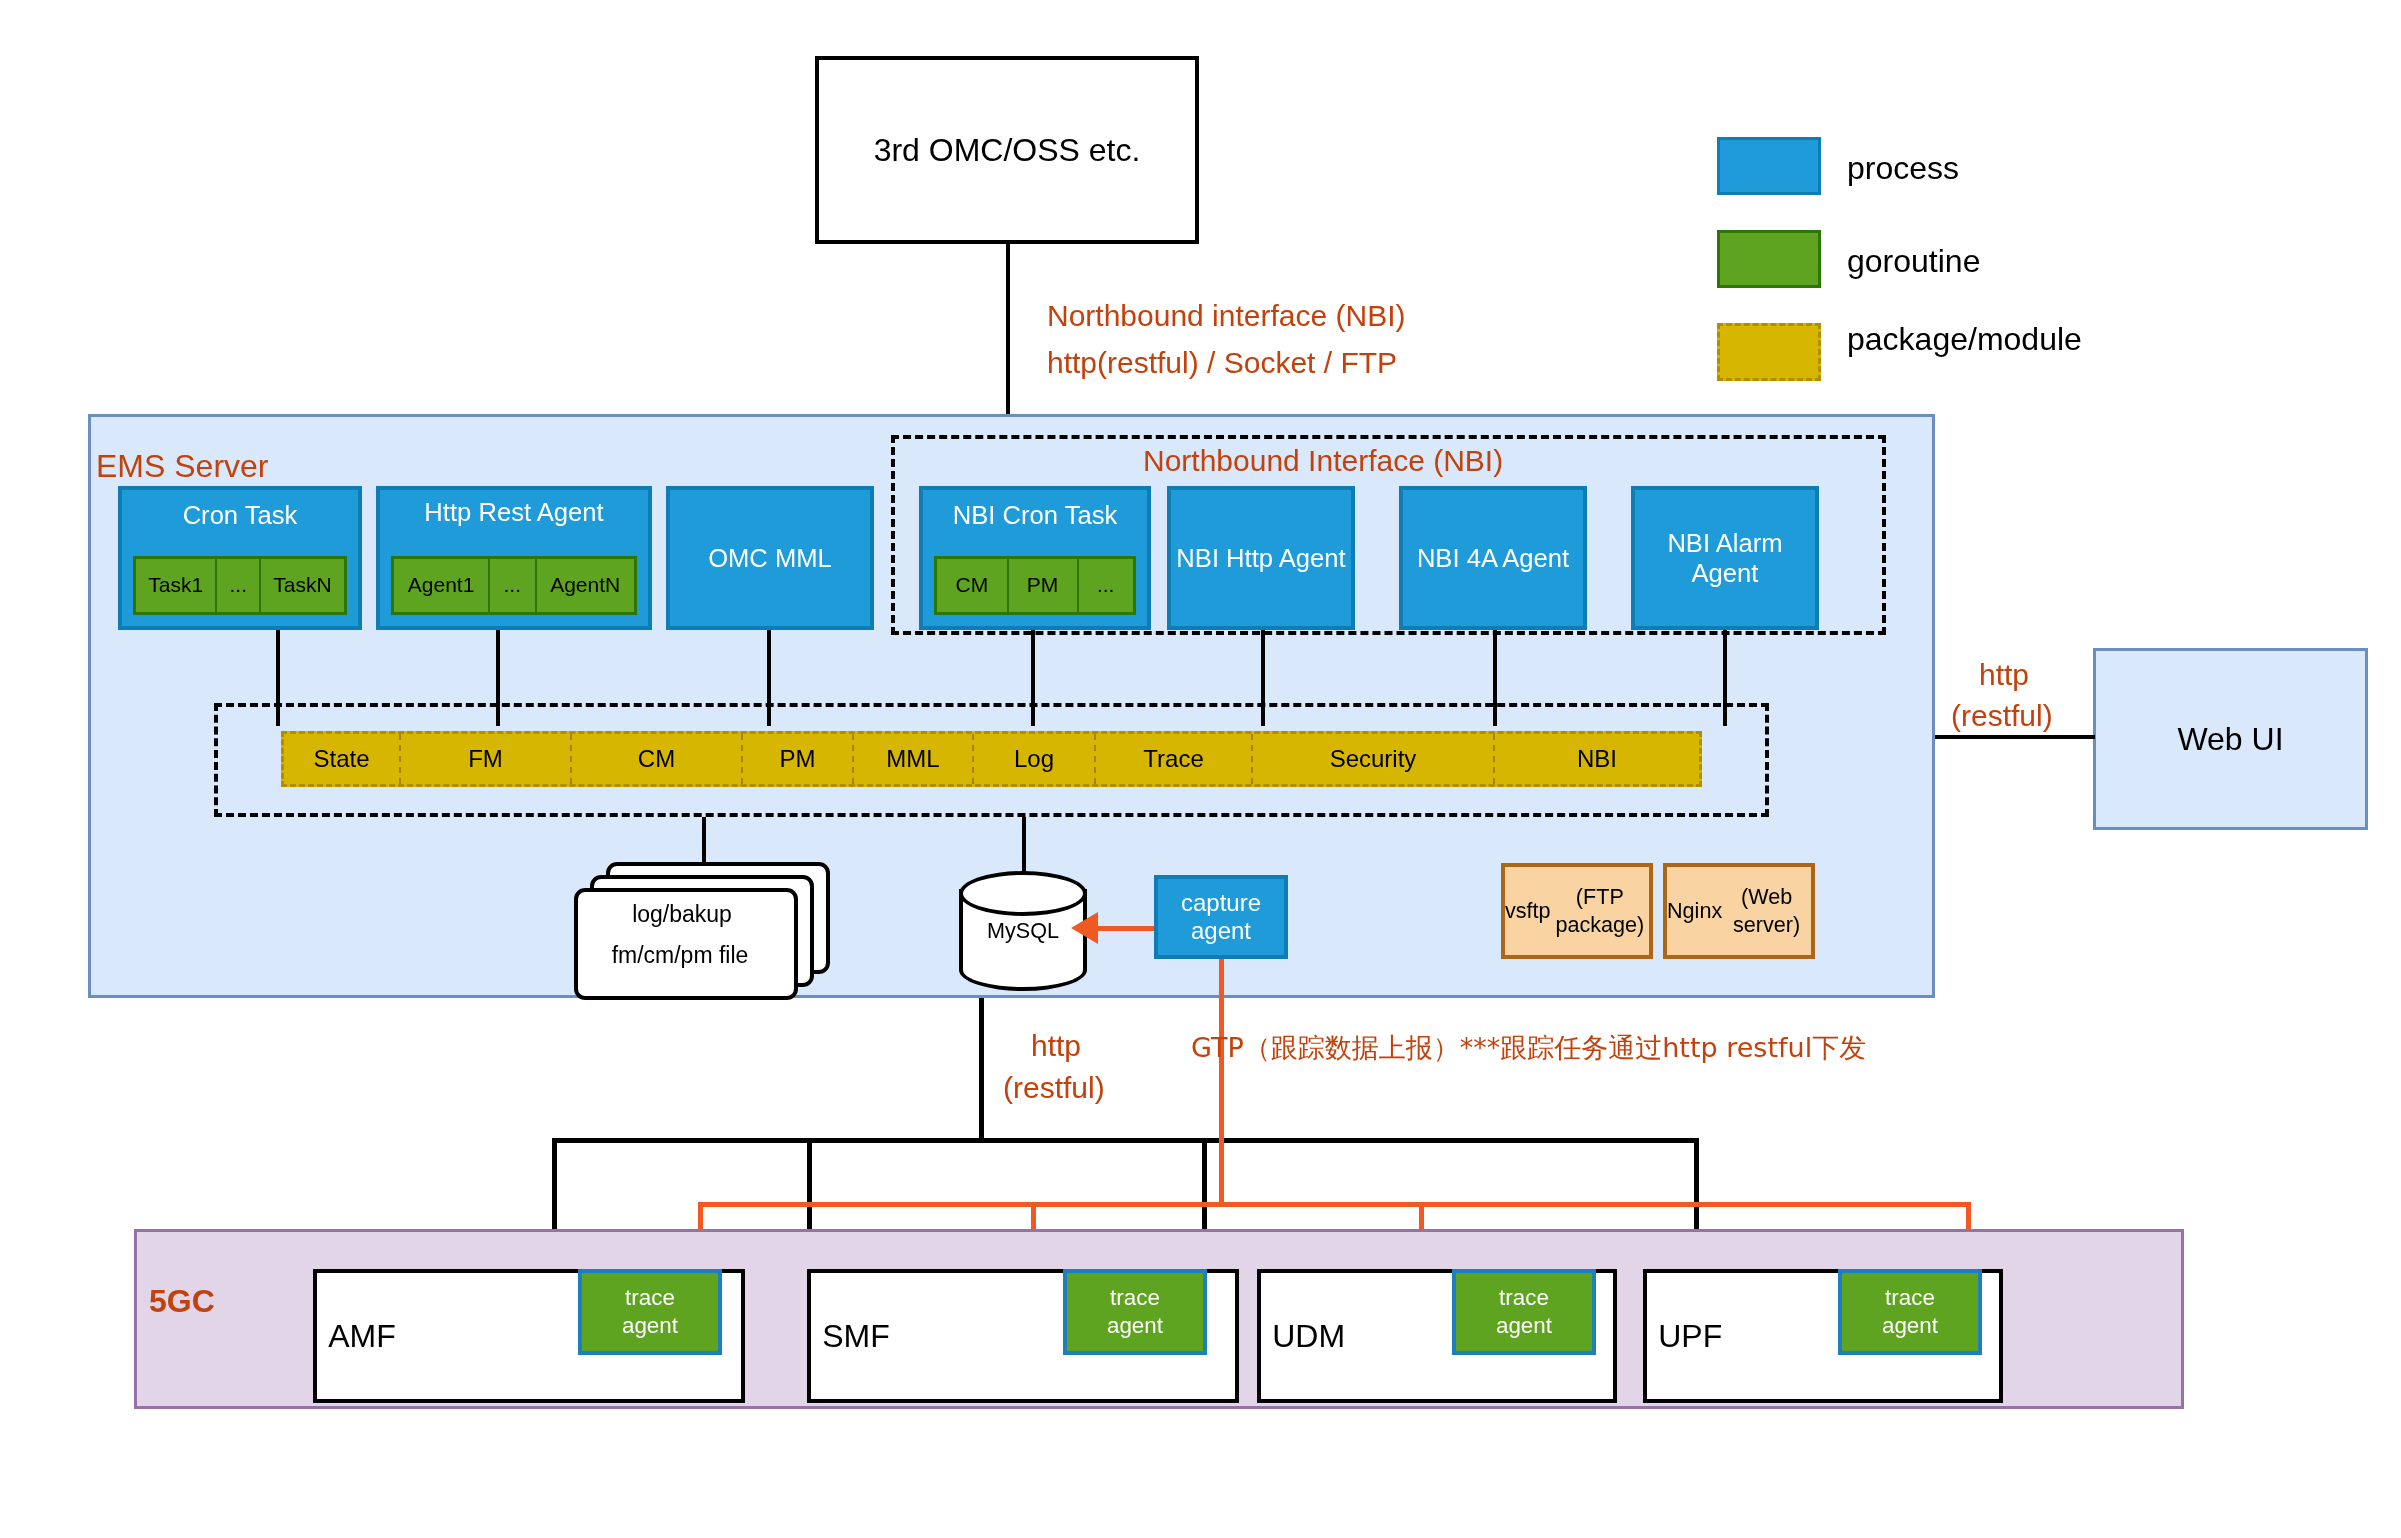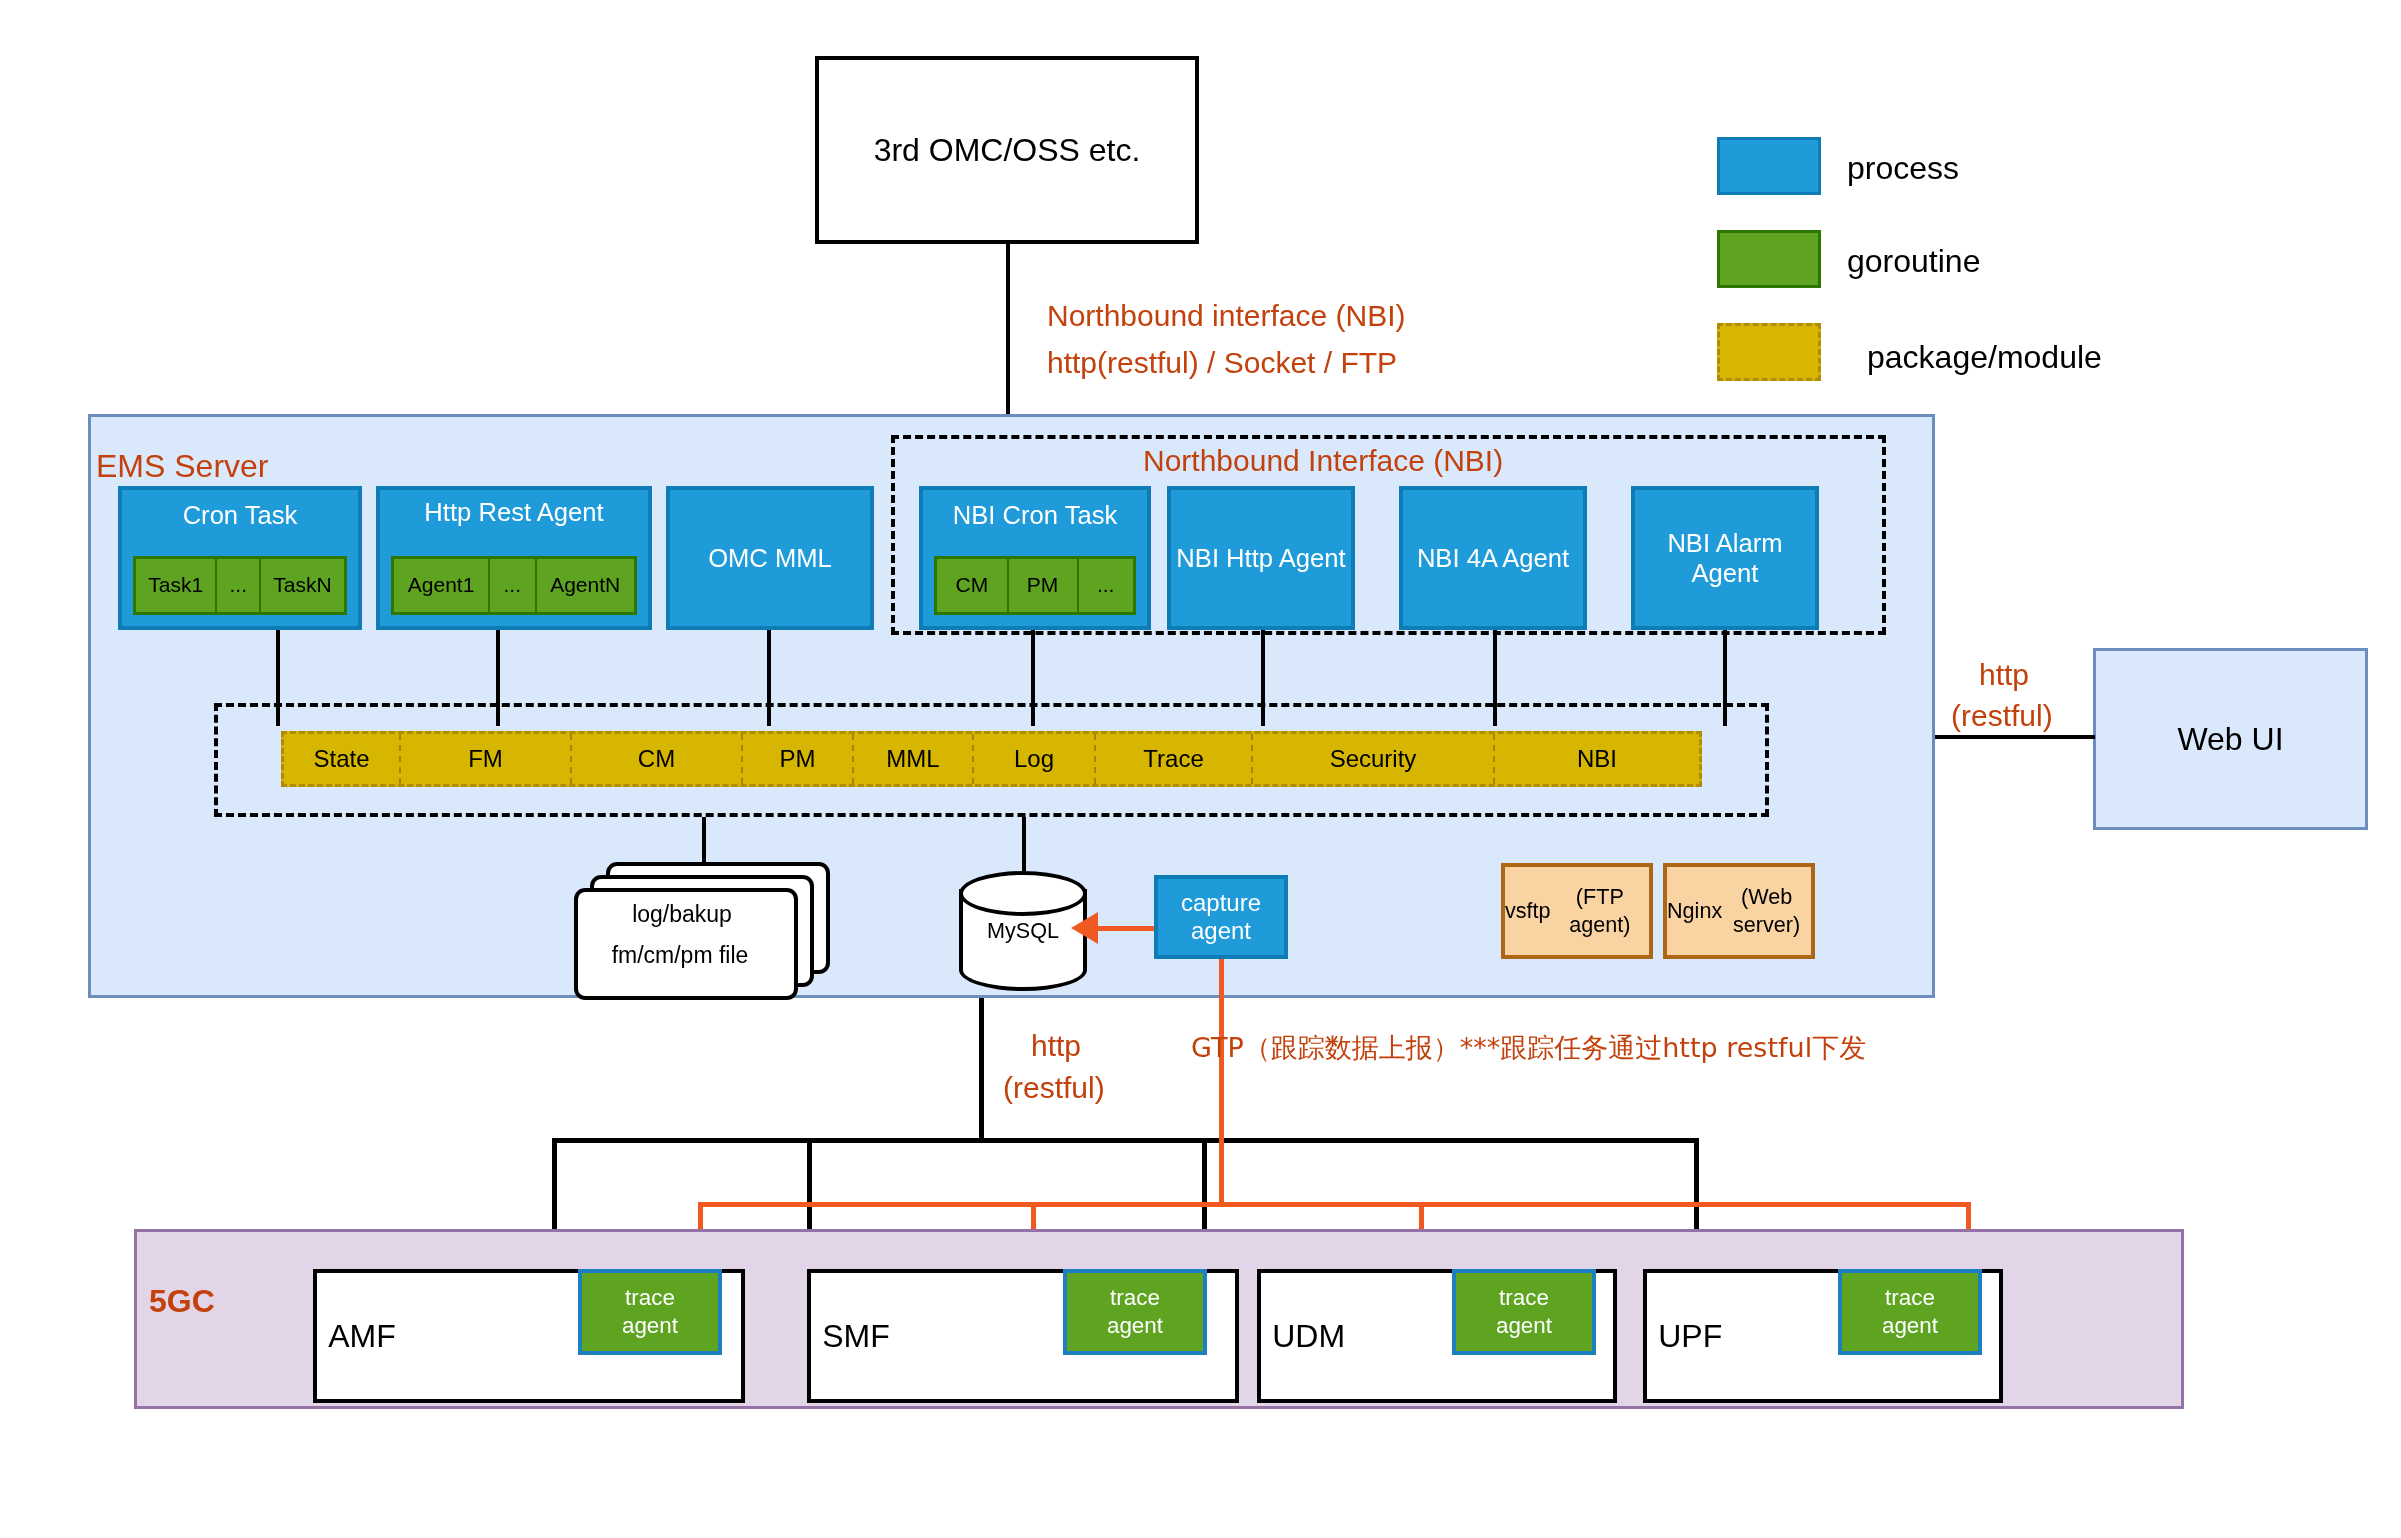--- a/index.html
+++ b/index.html
@@ -87,21 +87,21 @@
   <div class="txt" style="left:1047px;top:297px;font-size:30px;">Northbound interface (NBI)</div>
   <div class="txt" style="left:1047px;top:344px;font-size:30px;">http(restful) / Socket / FTP</div>
 
   <div class="abs lg-sw" style="left:1717px;top:137px;width:104px;height:58px;"></div>
   <div class="txt lg-text" style="left:1847px;top:148px;">process</div>
 
   <div class="abs lg-sw green" style="left:1717px;top:230px;width:104px;height:58px;"></div>
   <div class="txt lg-text" style="left:1847px;top:241px;">goroutine</div>
 
   <div class="abs lg-sw yellow" style="left:1717px;top:323px;width:104px;height:58px;"></div>
-  <div class="txt lg-text" style="left:1847px;top:337px;margin-left:20px;">package/module</div>
+  <div class="txt lg-text" style="left:1847px;top:319px;">package/module</div>
 
   <div class="abs ems" style="left:88px;top:414px;width:1847px;height:584px;"></div>
   <div class="txt ems-title" style="left:96px;top:446px;">EMS Server</div>
 
   <div class="abs dashbox" style="left:891px;top:435px;width:995px;height:200px;"></div>
   <div class="txt" style="left:1143px;top:442px;font-size:30px;">Northbound Interface (NBI)</div>
 
   <div class="abs proc" style="left:118px;top:486px;width:244px;height:144px;">
     <div class="proc-label" style="margin-top:9.6px;">Cron Task</div>
     <div class="goroutines" style="position:absolute;left:11.2px;right:11.2px;bottom:11.2px;height:53px;">
@@ -189,21 +189,21 @@
   <div class="ln o" style="left:1097px;top:926px;width:61px;height:4.8px;"></div>
   <div class="abs" style="left:1071px;top:912px;width:0;height:0;border-top:16px solid transparent;border-bottom:16px solid transparent;border-right:27px solid #F05A22;"></div>
 
   <div class="abs proc" style="left:1154px;top:875px;width:134px;height:84px;justify-content:center;">
     <div class="proc-label" style="white-space:pre-line;font-size:24px;">capture
 agent</div>
   </div>
 
   <div class="abs orangebox" style="left:1501px;top:863px;width:152px;height:96px;">
     <span>vsftp</span>
-    <span>(FTP agent)</span>
+    <span>(FTP package)</span>
   </div>
   <div class="abs orangebox" style="left:1663px;top:863px;width:152px;height:96px;">
     <span>Nginx</span>
     <span>(Web server)</span>
   </div>
 
   <div class="abs webui" style="left:2093px;top:648px;width:275px;height:182px;">
     <span>Web UI</span>
   </div>
   <div class="ln" style="left:1935px;top:735px;width:160px;height:4px;"></div>

